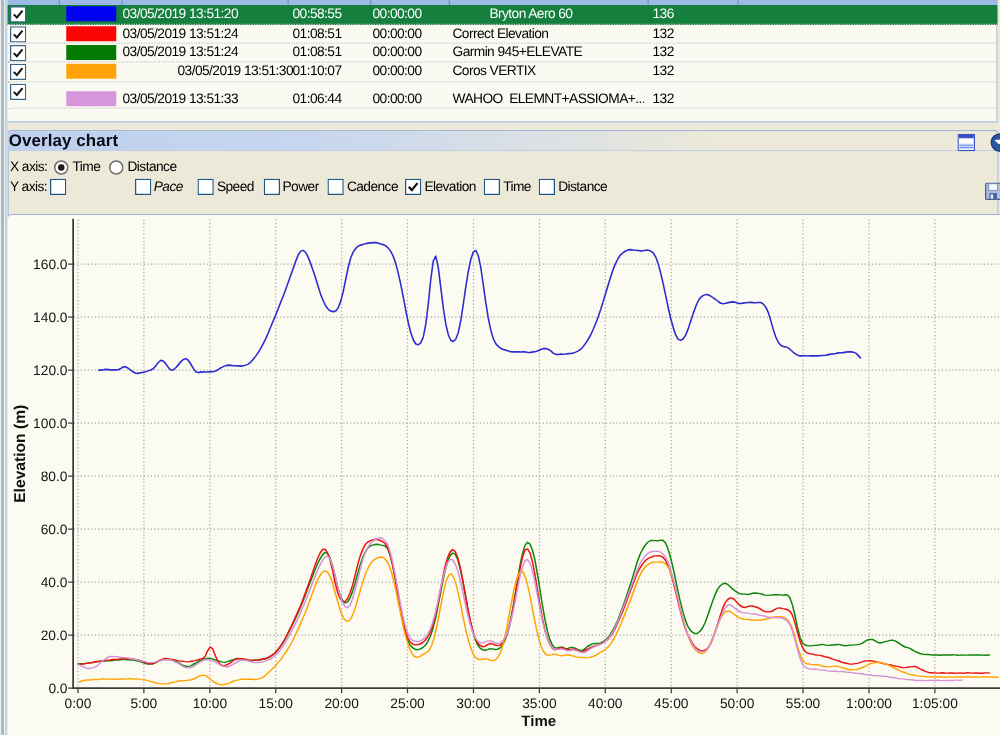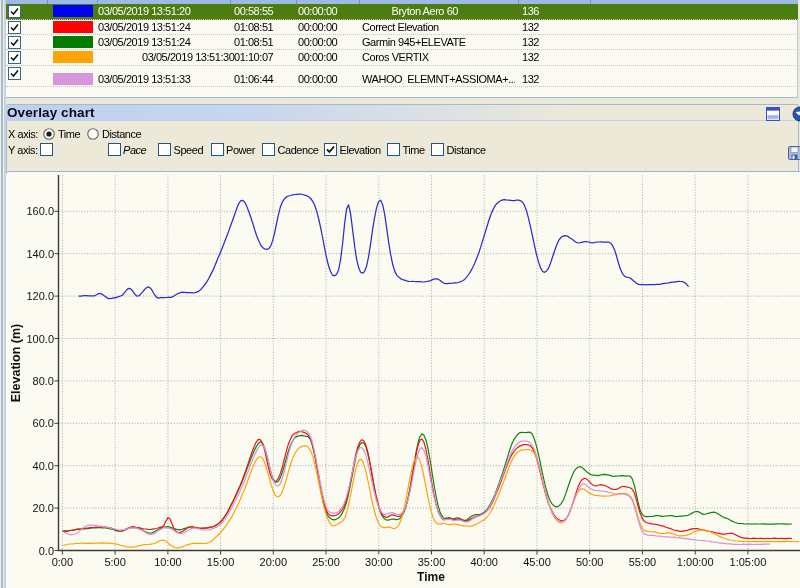--- a/index.html
+++ b/index.html
@@ -14,21 +14,21 @@
 <div class="abs" style="left:5.5px;top:0;width:792.5px;height:98px;background:#fbfaf2;
   border-right:1px solid #b9c7d6;border-bottom:1px solid #9fbcdf;box-sizing:border-box;"></div>
 <div class="abs" style="left:5.5px;top:0;width:792px;height:4.2px;background:#9db9e6;"></div>
 <span style="position:absolute;left:47px;top:0;width:1px;height:4.2px;background:#7591c8;"></span>
     <span style="position:absolute;left:97px;top:0;width:1px;height:4.2px;background:#7591c8;"></span>
     <span style="position:absolute;left:230px;top:0;width:1px;height:4.2px;background:#7591c8;"></span>
     <span style="position:absolute;left:295.5px;top:0;width:1px;height:4.2px;background:#7591c8;"></span>
     <span style="position:absolute;left:358.5px;top:0;width:1px;height:4.2px;background:#7591c8;"></span>
     <span style="position:absolute;left:517.5px;top:0;width:1px;height:4.2px;background:#7591c8;"></span>
     <span style="position:absolute;left:589.5px;top:0;width:1px;height:4.2px;background:#7591c8;"></span>
-<div style="position:absolute;left:5.5px;top:4.2px;width:792px;height:15.4px;background:#4d7c0f;color:#fff;border-bottom:1px dotted #c8c8c8;box-sizing:border-box;">
+<div style="position:absolute;left:5.5px;top:4.2px;width:792px;height:15.4px;background:#15803d;color:#fff;border-bottom:1px dotted #c8c8c8;box-sizing:border-box;">
       <span style="position:absolute;left:47.5px;top:1px;width:40px;height:12px;background:#0202f2;"></span>
       <span style="position:absolute;left:92.5px;top:1px;">03/05/2019 13:51:20</span>
       <span style="position:absolute;left:228.5px;top:1px;">00:58:55</span>
       <span style="position:absolute;left:292.5px;top:1px;">00:00:00</span>
       <span style="position:absolute;left:349px;top:1px;width:153px;overflow:hidden;white-space:nowrap;padding-left:37px;">Bryton Aero 60</span>
       <span style="position:absolute;left:516.5px;top:1px;">136</span>
     </div>
     <svg style="position:absolute;left:8px;top:5.2px" width="13" height="13" viewBox="0 0 13 13">
       <rect x="0.5" y="0.5" width="12" height="12" fill="#fff" stroke="#3c6484"></rect>
       <path d="M3 6.5 L5.5 9 L10 3.5" fill="none" stroke="#151515" stroke-width="1.6"></path>

